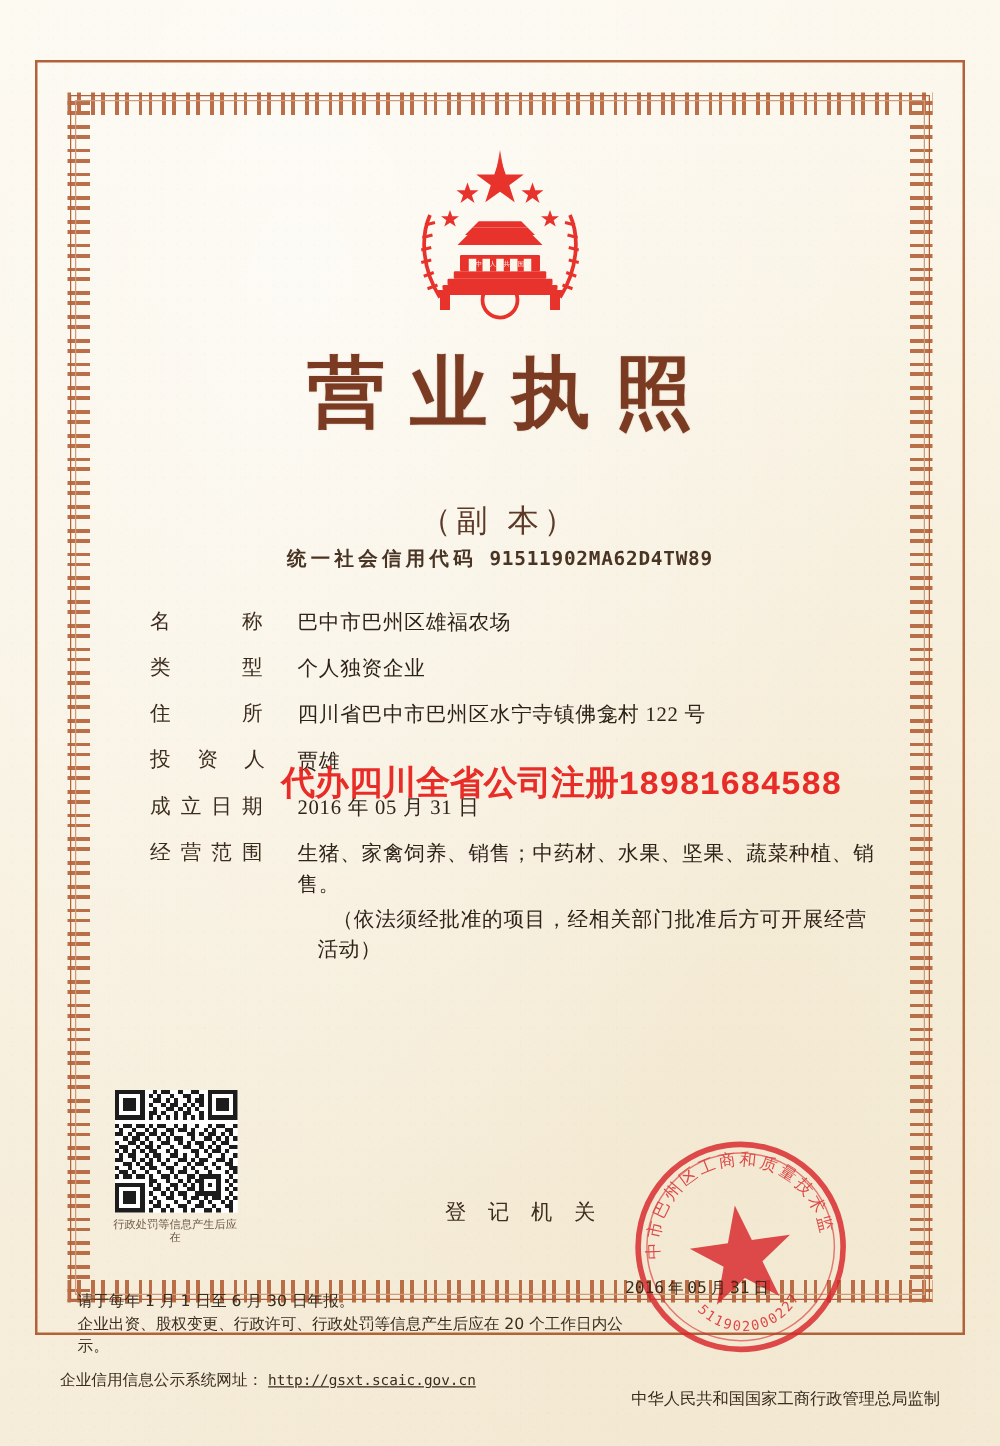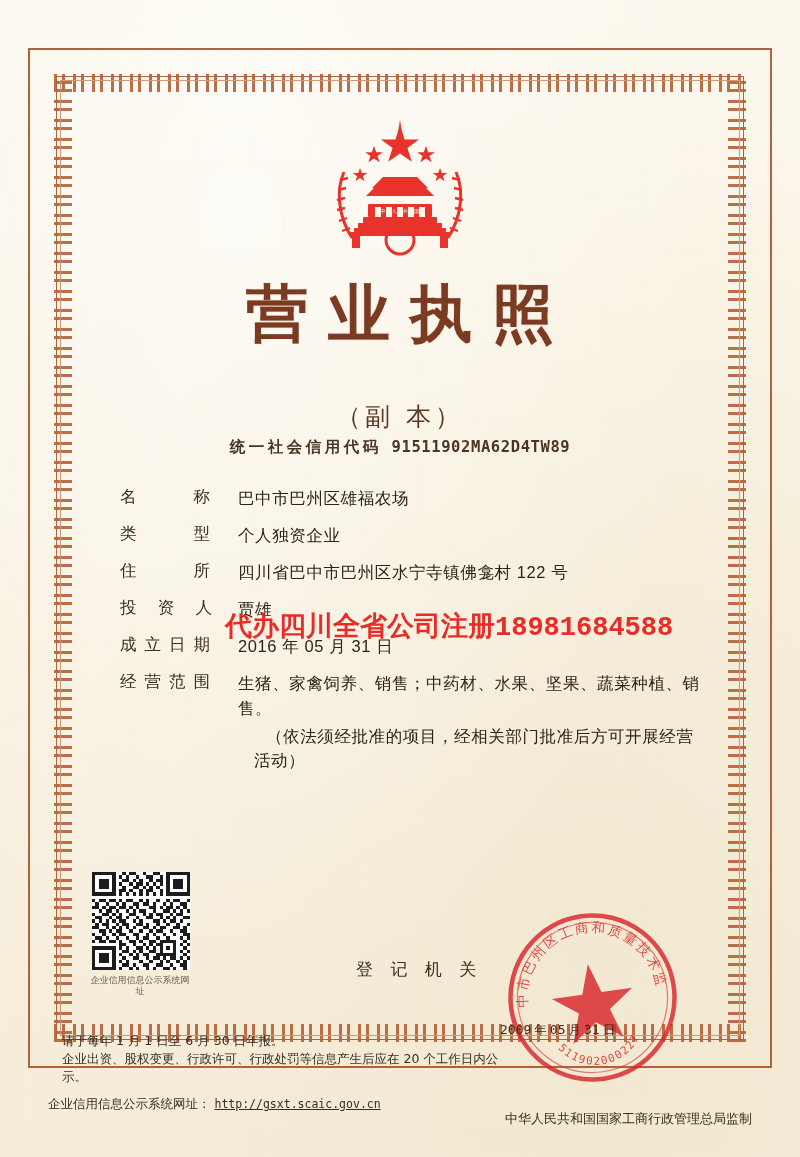--- a/index.html
+++ b/index.html
@@ -166,21 +166,21 @@
     width: 118px;
     flex: 0 0 118px;
     font-family: "DejaVu Sans", sans-serif;
     font-size: 16.5px;
     color: #3c2c1d;
     letter-spacing: 8px;
     white-space: nowrap;
   }
   .field-value {
     flex: 1;
-    font-family: Liberation Sans, sans-serif;
+    font-family: Liberation Serif, serif;
     font-size: 16.5px;
     color: #2f2319;
     line-height: 1.5;
     letter-spacing: .6px;
   }
   .field-value .second-line {
     display: block;
     margin-top: 3px;
     text-indent: 12px;
     margin-left: 16px;
@@ -437,21 +437,21 @@
         <path d="M8 22h1v1H8zM10 22h1v1h-1zM13 22h2v1h-2zM16 22h1v1h-1zM18 22h1v1h-1zM27 22h1v1h-1z"></path>
         <path d="M9 23h2v1H9zM12 23h1v1h-1zM14 23h1v1h-1zM17 23h2v1h-2zM26 23h1v1h-1zM28 23h1v1h-1z"></path>
         <path d="M8 24h1v1H8zM11 24h1v1h-1zM13 24h1v1h-1zM15 24h2v1h-2zM19 24h1v1h-1zM27 24h1v1h-1z"></path>
         <path d="M9 25h1v1H9zM12 25h2v1h-2zM16 25h1v1h-1zM18 25h2v1h-2zM21 25h1v1h-1zM23 25h2v1h-2zM26 25h1v1h-1zM28 25h1v1h-1z"></path>
         <path d="M8 26h1v1H8zM10 26h1v1h-1zM14 26h1v1h-1zM17 26h1v1h-1zM20 26h1v1h-1zM22 26h1v1h-1zM25 26h1v1h-1zM27 26h1v1h-1z"></path>
         <path d="M9 27h2v1H9zM12 27h1v1h-1zM15 27h2v1h-2zM19 27h2v1h-2zM23 27h1v1h-1zM26 27h2v1h-2z"></path>
         <path d="M8 28h1v1H8zM11 28h1v1h-1zM13 28h1v1h-1zM16 28h1v1h-1zM18 28h1v1h-1zM21 28h2v1h-2zM24 28h1v1h-1zM27 28h1v1h-1z"></path>
       </g>
     </svg>
   </div>
-  <div id="qr-label">企业信用信息公示系统网址</div>
+  <div id="qr-label">行政处罚等信息产生后应在</div>
 
   <div id="reg-authority">登 记 机 关</div>
 
   <div id="seal">
     <svg viewBox="0 0 175 175" width="175" height="175" aria-hidden="true">
       <defs>
         <path id="sealArcTop" d="M22,87.5 a65.5,65.5 0 1,1 131,0"></path>
         <path id="sealArcBottom" d="M38,112 a50,50 0 0,0 99,0"></path>
       </defs>
       <circle cx="87.5" cy="87.5" r="82" fill="none" stroke="#d8262a" stroke-width="4.5"></circle>
@@ -460,21 +460,21 @@
       <text font-family="DejaVu Sans, sans-serif" font-size="13.5" fill="#d8262a" letter-spacing="2.4">
         <textPath href="#sealArcTop" startOffset="50%" text-anchor="middle">四川省巴中市巴州区工商和质量技术监督管理局</textPath>
       </text>
       <text font-family="DejaVu Sans Mono, monospace" font-size="11" fill="#d8262a" letter-spacing="1.5">
         <textPath href="#sealArcBottom" startOffset="50%" text-anchor="middle">511902000227</textPath>
       </text>
     </svg>
   </div>
 
   <div id="date-line">
-    <span class="dnum">2009</span>
+    <span class="dnum">2016</span>
     <span class="dsep">年</span>
     <span class="dnum">05</span>
     <span class="dsep">月</span>
     <span class="dnum">31</span>
     <span class="dsep">日</span>
   </div>
 
   <div id="notes">
     <div class="line">请于每年 1 月 1 日至 6 月 30 日年报。</div>
     <div class="line">企业出资、股权变更、行政许可、行政处罚等信息产生后应在 20 个工作日内公</div>

